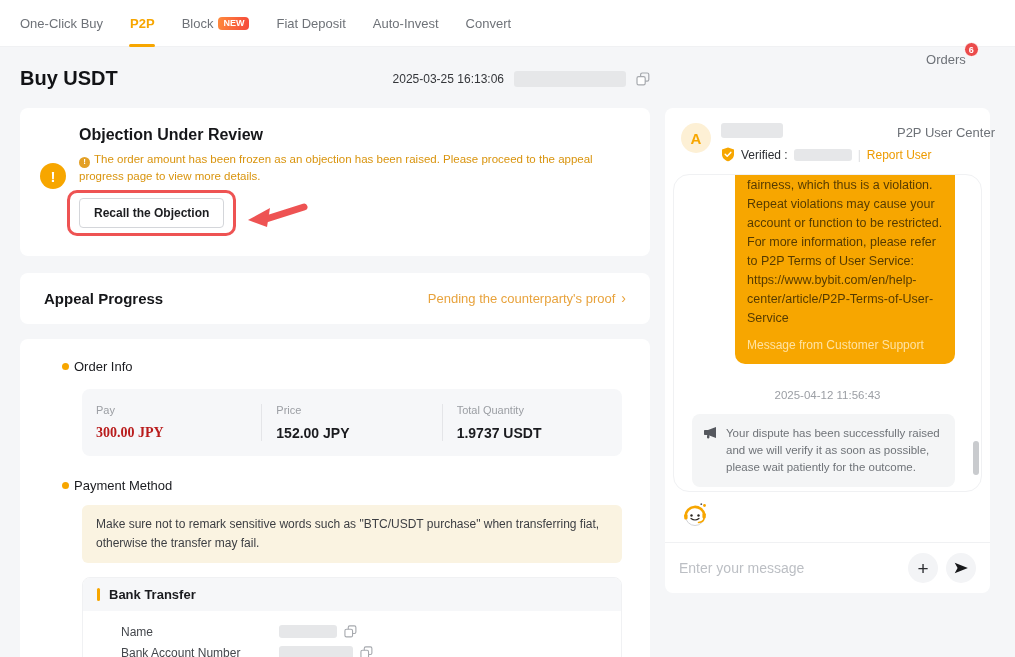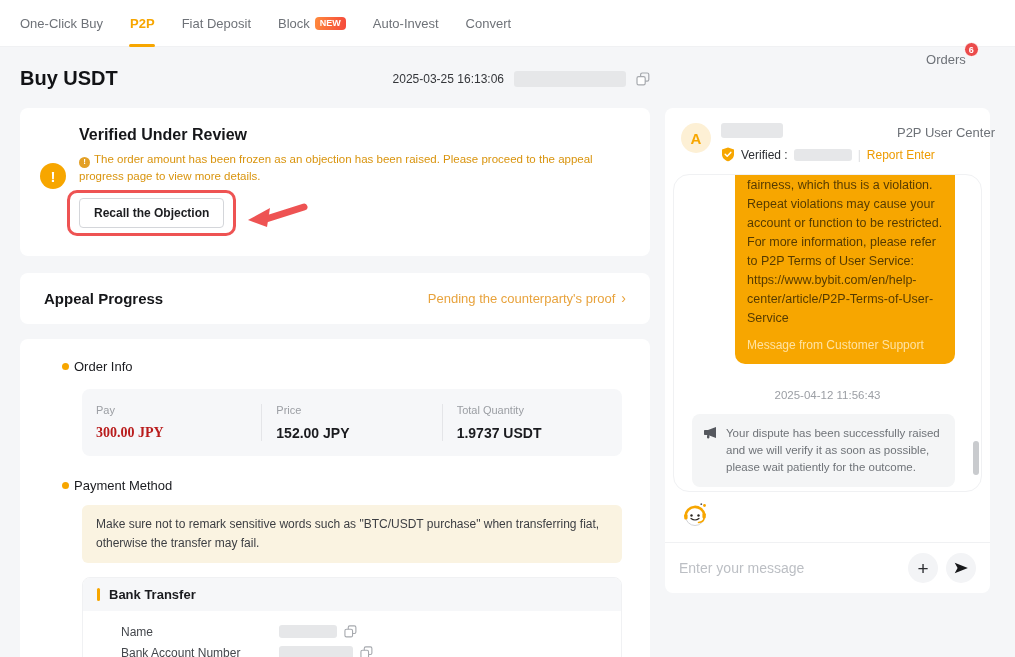--- a/index.html
+++ b/index.html
@@ -185,26 +185,26 @@
 <body>
 
 <div class="topnav">
   <div class="nav-item">
       <span>One-Click Buy</span>
     </div>
   <div class="nav-item active">
       <span>P2P</span>
     </div>
   <div class="nav-item">
-      <span>Fiat Deposit</span>
-    </div>
-  <div class="nav-item">
     <span>Block</span>
     <span class="new-badge">NEW</span>
   </div>
+  <div class="nav-item">
+      <span>Fiat Deposit</span>
+    </div>
   <div class="nav-item">
       <span>Auto-Invest</span>
     </div>
   <div class="nav-item">
       <span>Convert</span>
     </div>
 
   <div class="nav-right">
     <div class="nav-item">
       <span>User Guide</span>
@@ -238,21 +238,21 @@
   </div>
 </div>
 
 <div class="main">
 
   <div class="col-left">
 
     <div class="card objection">
       <div class="warn-circle">!</div>
       <div class="objection-body">
-        <div class="objection-title">Verified Under Review</div>
+        <div class="objection-title">Objection Under Review</div>
         <div class="objection-notice"><span class="mini-warn">!</span><span>The order amount has been frozen as an objection has been raised. Please proceed to the appeal progress page to view more details.</span></div>
         <div class="recall-row">
           <span class="anno-box">
             <button class="recall-btn">Recall the Objection</button>
           </span>
           <svg class="anno-arrow" width="62" height="28" viewBox="0 0 62 28">
             <polygon points="2,19 24,7 21,26" fill="#ee5353"></polygon>
             <path d="M17 17 L58 4" stroke="#ee5353" stroke-width="7" stroke-linecap="round" fill="none" transform="translate(0,2)"></path>
           </svg>
         </div>
@@ -336,21 +336,21 @@
         <div>
           <span class="redacted" style="width:62px;height:15px;"></span>
           <div class="chat-user-line2">
             <svg width="14" height="15" viewBox="0 0 14 15">
               <path d="M7 0.5 L13 2.5 V7.2 C13 11 10.2 13.2 7 14.3 C3.8 13.2 1 11 1 7.2 V2.5 Z" fill="#f7a600"></path>
               <polyline points="4.2,7.3 6.2,9.2 9.8,5.4" fill="none" stroke="#fff" stroke-width="1.5" stroke-linecap="round" stroke-linejoin="round"></polyline>
             </svg>
             <span class="verified-label">Verified :</span>
             <span class="redacted" style="width:58px;height:12px;"></span>
             <span class="sep">|</span>
-            <span class="report-user">Report Enter</span>
+            <span class="report-user">Report User</span>
           </div>
         </div>
       </div>
 
       <div class="messages">
         <div class="bubble-orange">
           <div>fairness, which thus is a violation. Repeat violations may cause your account or function to be restricted. For more information, please refer to P2P Terms of User Service: https://www.bybit.com/en/help-center/article/P2P-Terms-of-User-Service</div>
           <div class="bubble-footer">Message from Customer Support</div>
         </div>
         <div class="chat-time">2025-04-12 11:56:43</div>

